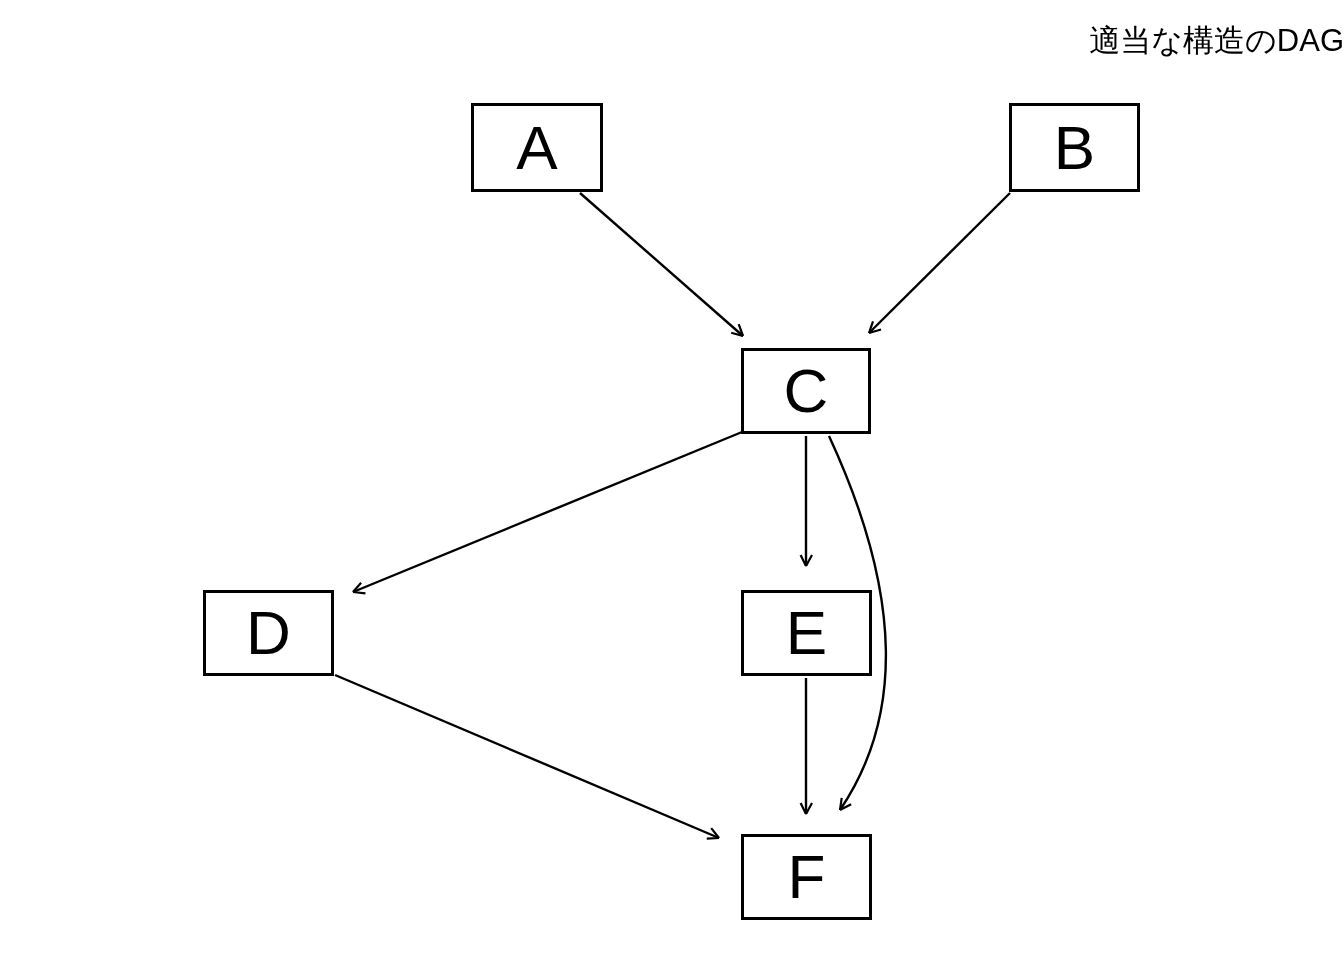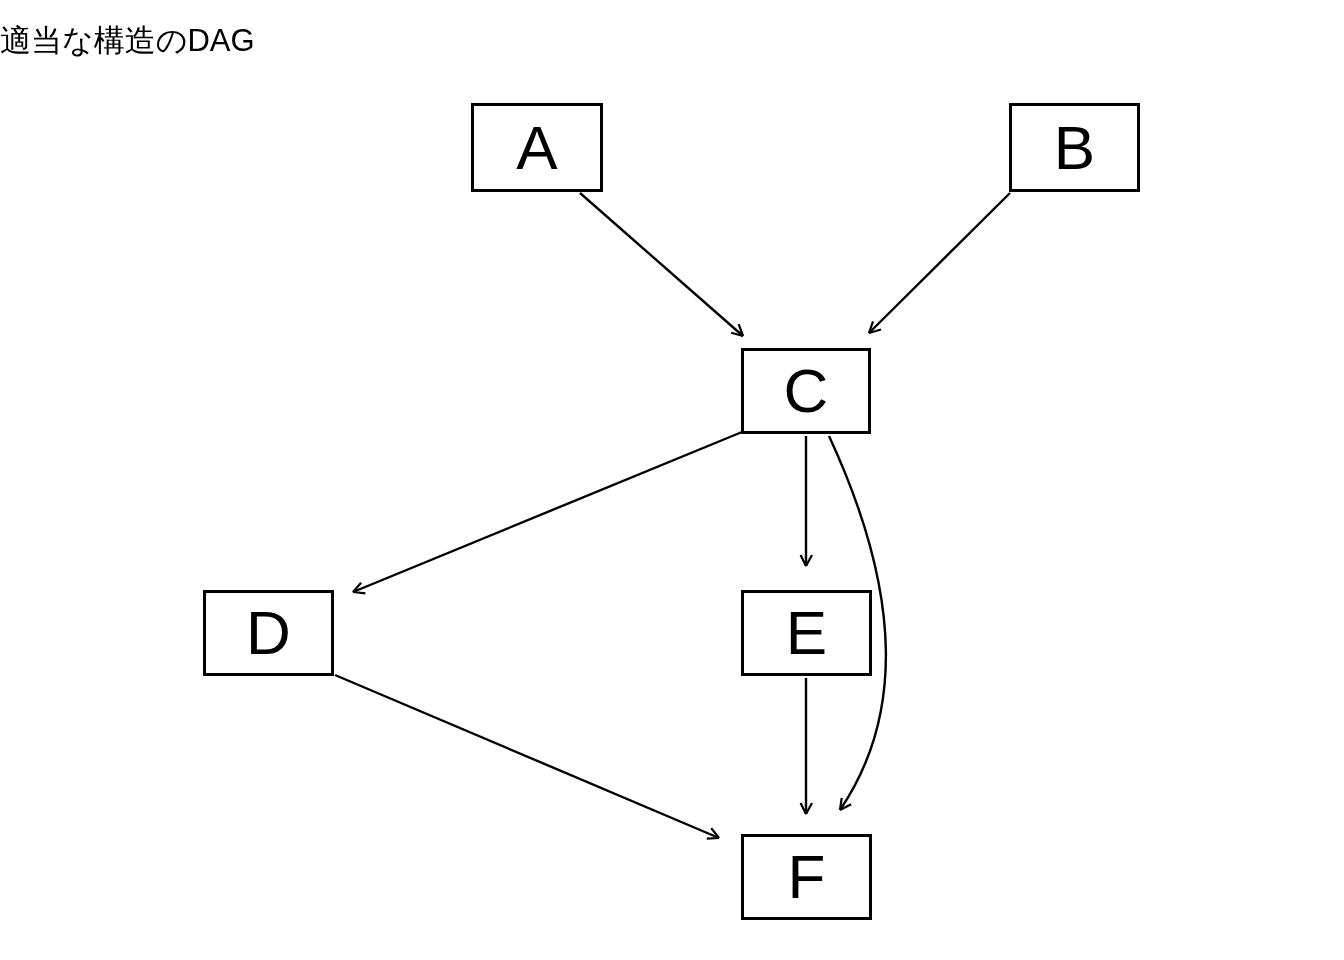--- a/index.html
+++ b/index.html
@@ -15,21 +15,21 @@
     width: 1344px;
     height: 960px;
     background: #ffffff;
     overflow: hidden;
   }
   #diagram-title {
     position: absolute;
     left: 0;
     top: 22px;
     width: 1344px;
-    text-align: left;
+    text-align: right;
     font-family: "Liberation Sans", sans-serif;
     font-size: 31px;
     line-height: 38px;
     color: #000000;
     white-space: nowrap;
   }
   .graph-svg {
     position: absolute;
     left: 0;
     top: 0;

